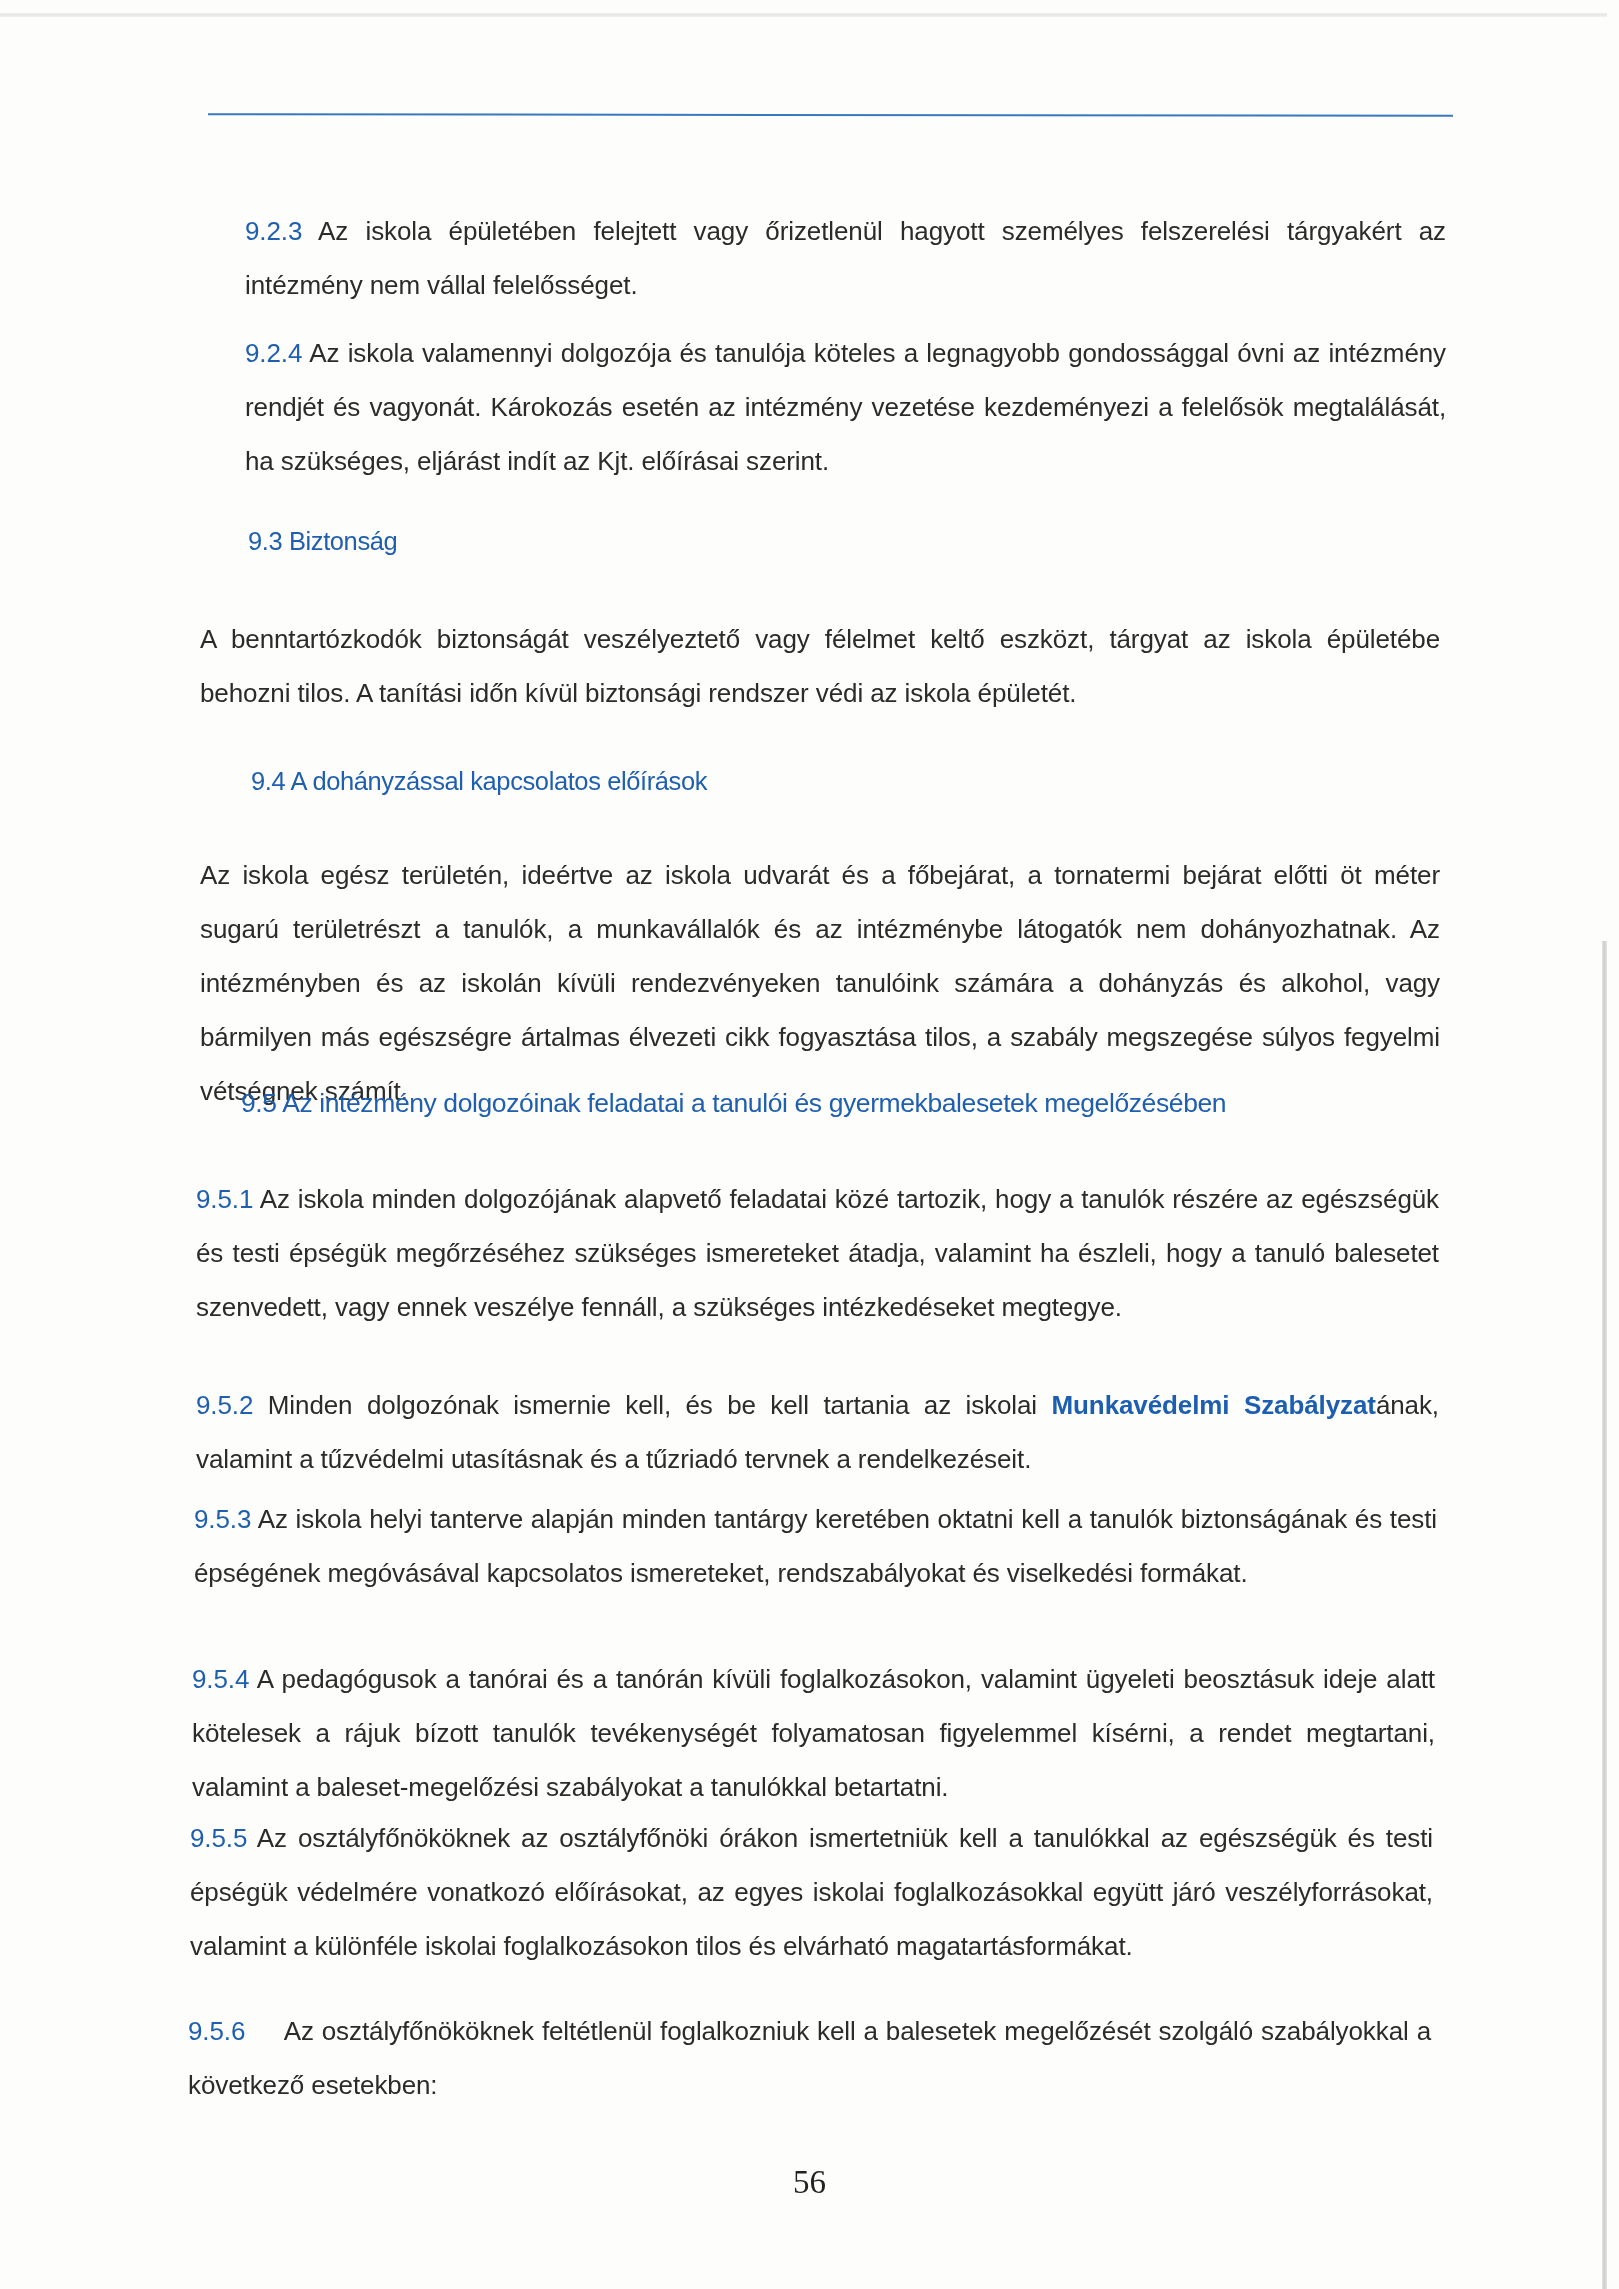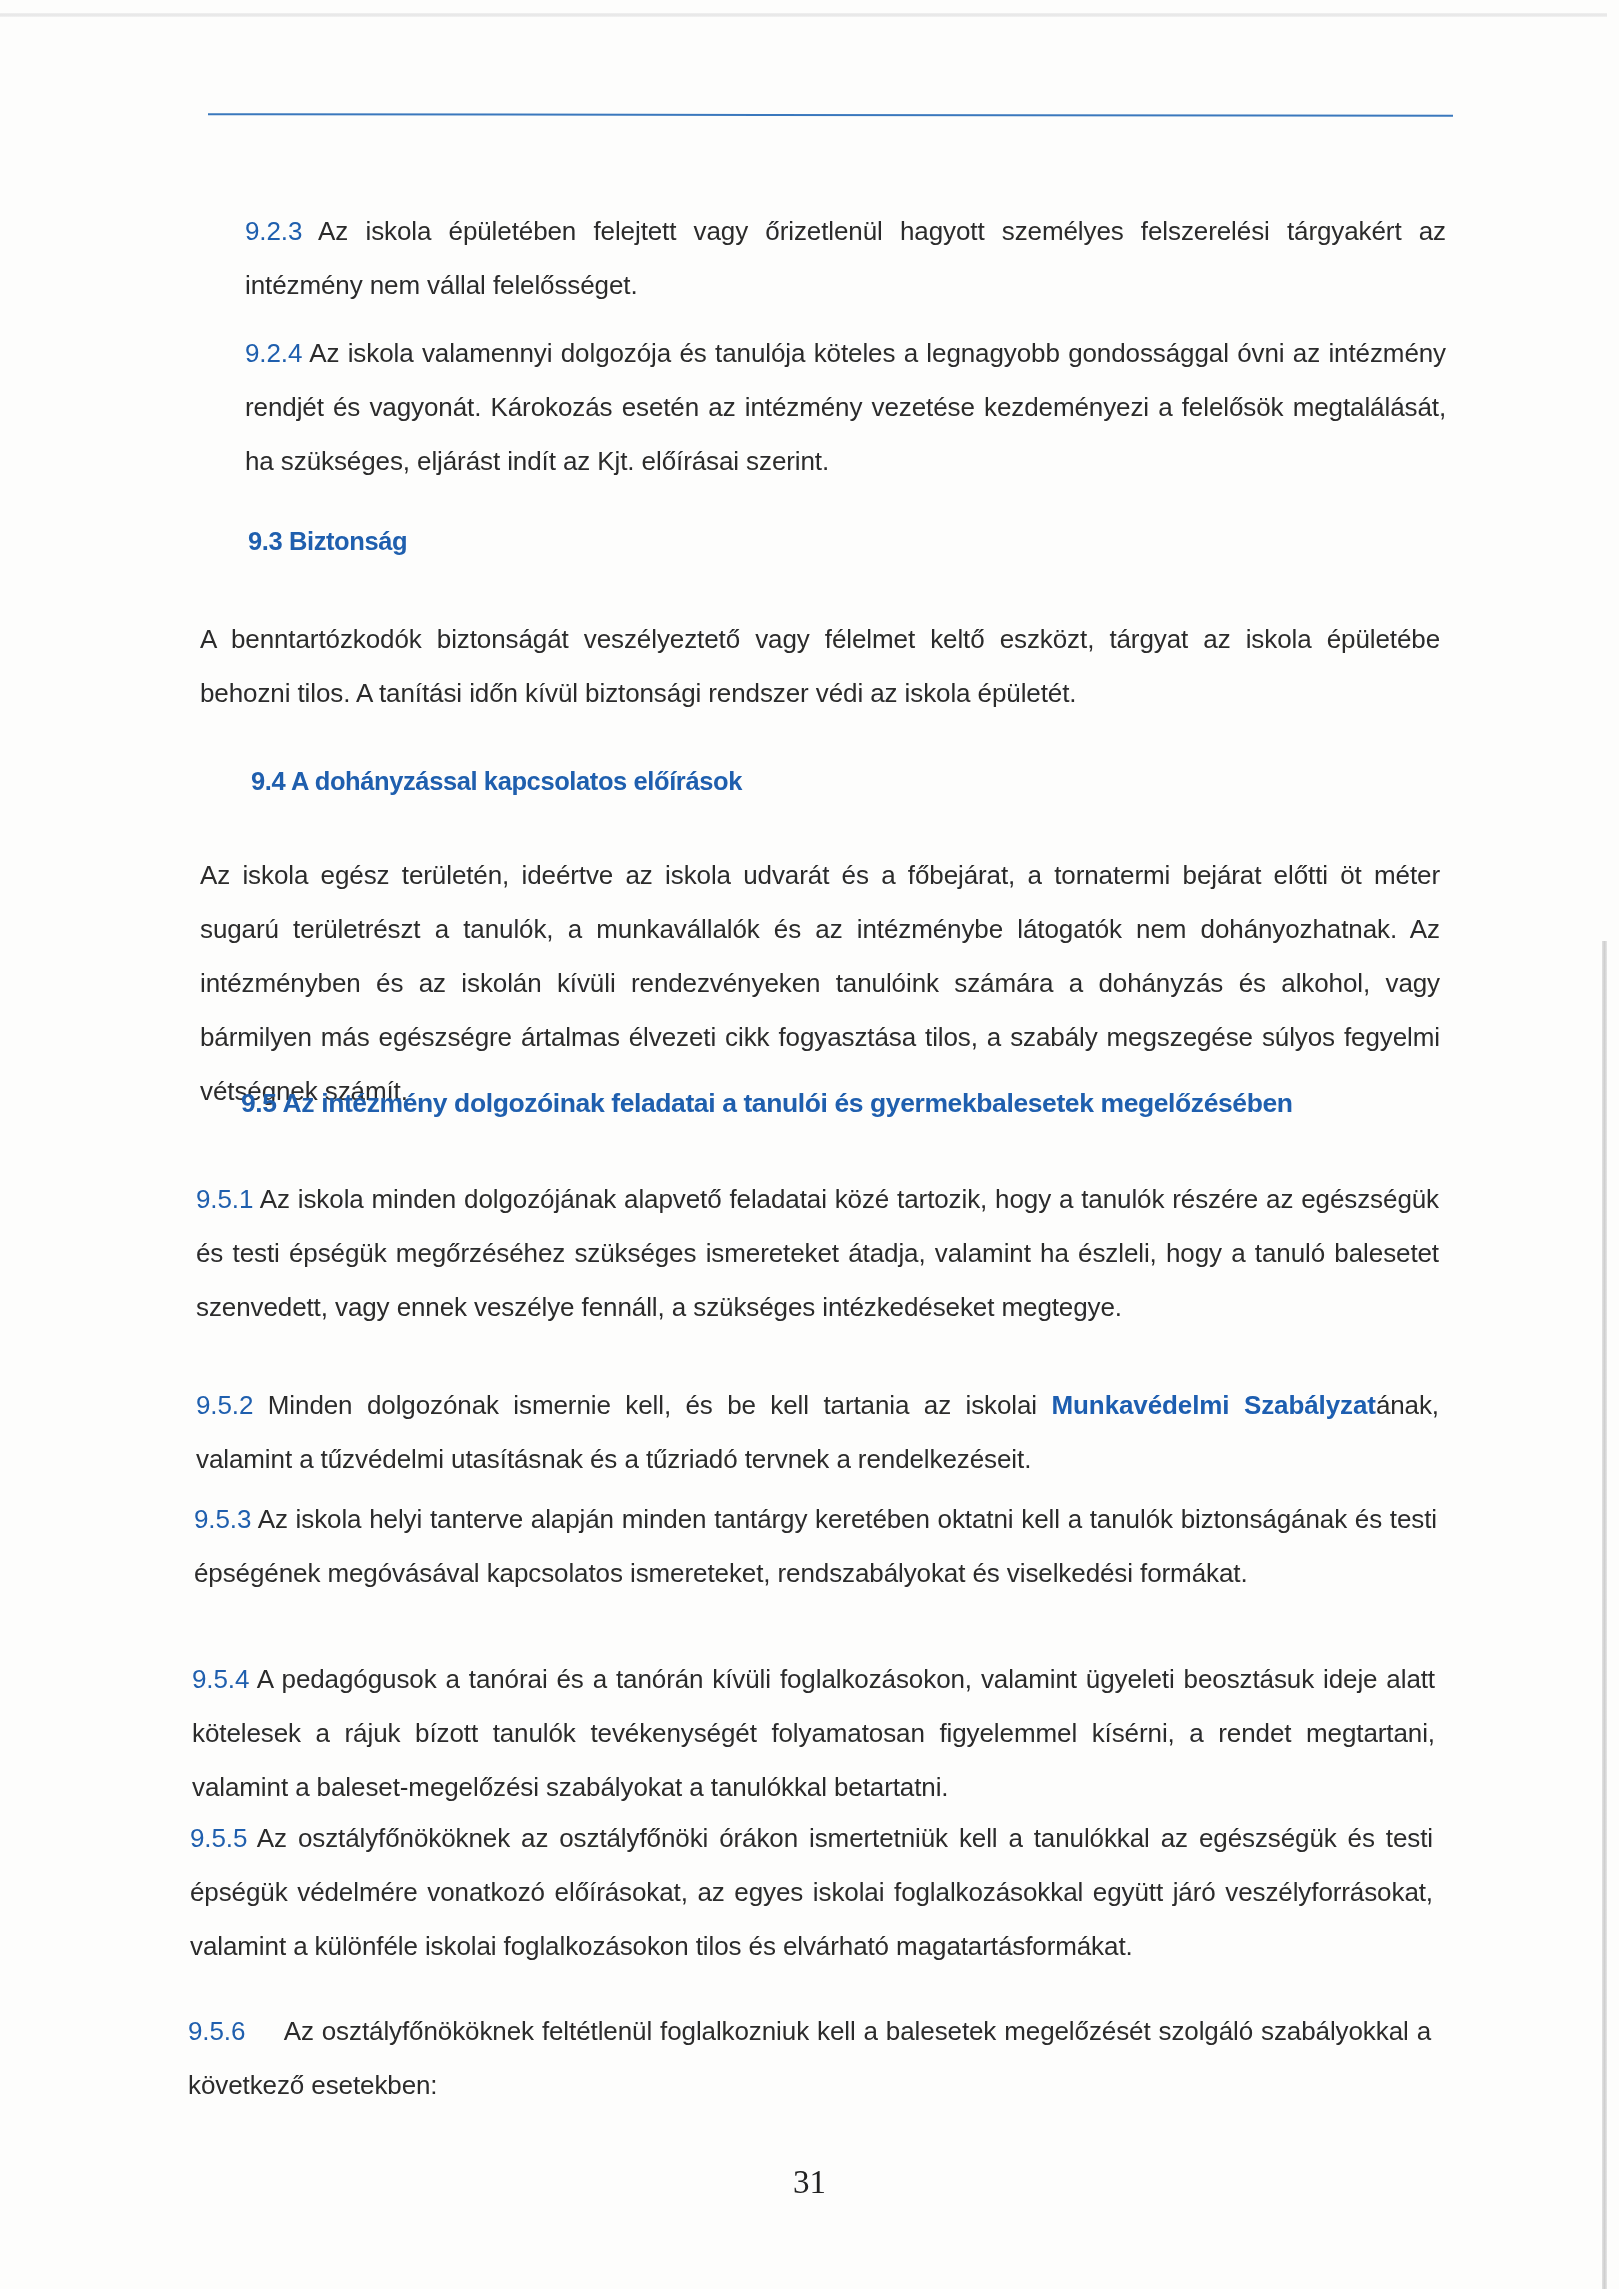--- a/index.html
+++ b/index.html
@@ -28,21 +28,21 @@
     margin-top: 5.9px; height: 2px; background: #3a78bd; width: 1245px;
     transform: rotate(0.08deg);
   }
   .para {
     position: absolute; font-size: 26px; line-height: 54px; text-align: justify;
     letter-spacing: -0.1px; word-spacing: 0px;
   }
   .num { color: #1f5fae; }
   .link-term { color: #1d5eb0; font-weight: bold; }
   .heading {
-    position: absolute; color: #1f5fae; font-weight: bold; font-size: 25.5px;
+    position: absolute; color: #1f5fae; font-weight: normal; font-size: 25.5px;
     letter-spacing: -0.4px;
   }
   .page-number {
     position: absolute; left: 0; width: 1619px; top: 2164px; text-align: center;
     font-family: "Liberation Serif", serif; font-size: 33px; color: #222;
   }
 </style>
 </head>
 <body>
 
@@ -72,14 +72,14 @@
 <div class="para" style="left:196px; top:1365px; width:1243px;margin-top:13px;"><span class="num">9.5.2</span><span>  Minden dolgozónak ismernie kell, és be kell tartania az iskolai </span><span class="link-term">Munkavédelmi Szabályzat</span><span>ának, valamint a tűzvédelmi utasításnak és a tűzriadó tervnek a rendelkezéseit.</span></div>
 
 <div class="para" style="left:194px; top:1492px; width:1243px;"><span class="num">9.5.3</span><span>  Az iskola helyi tanterve alapján minden tantárgy keretében oktatni kell a tanulók biztonságának és testi épségének megóvásával kapcsolatos ismereteket, rendszabályokat és viselkedési formákat.</span></div>
 
 <div class="para" style="left:192px; top:1652px; width:1243px;"><span class="num">9.5.4</span><span>  A pedagógusok a tanórai és a tanórán kívüli foglalkozásokon, valamint ügyeleti beosztásuk ideje alatt kötelesek a rájuk bízott tanulók tevékenységét folyamatosan figyelemmel kísérni, a rendet megtartani, valamint a baleset-megelőzési szabályokat a tanulókkal betartatni.</span></div>
 
 <div class="para" style="left:190px; top:1811px; width:1243px;"><span class="num">9.5.5</span><span> Az osztályfőnököknek az osztályfőnöki órákon ismertetniük kell a tanulókkal az egészségük és testi épségük védelmére vonatkozó előírásokat, az egyes iskolai foglalkozásokkal együtt járó veszélyforrásokat, valamint a különféle iskolai foglalkozásokon tilos és elvárható magatartásformákat.</span></div>
 
 <div class="para" style="left:188px; top:2004px; width:1243px; white-space:pre-wrap;"><span class="num">9.5.6</span><span>     Az osztályfőnököknek feltétlenül foglalkozniuk kell a balesetek megelőzését szolgáló szabályokkal a következő esetekben:</span></div>
 
-<div class="page-number">31</div>
+<div class="page-number">56</div>
 
 
 </body></html>

